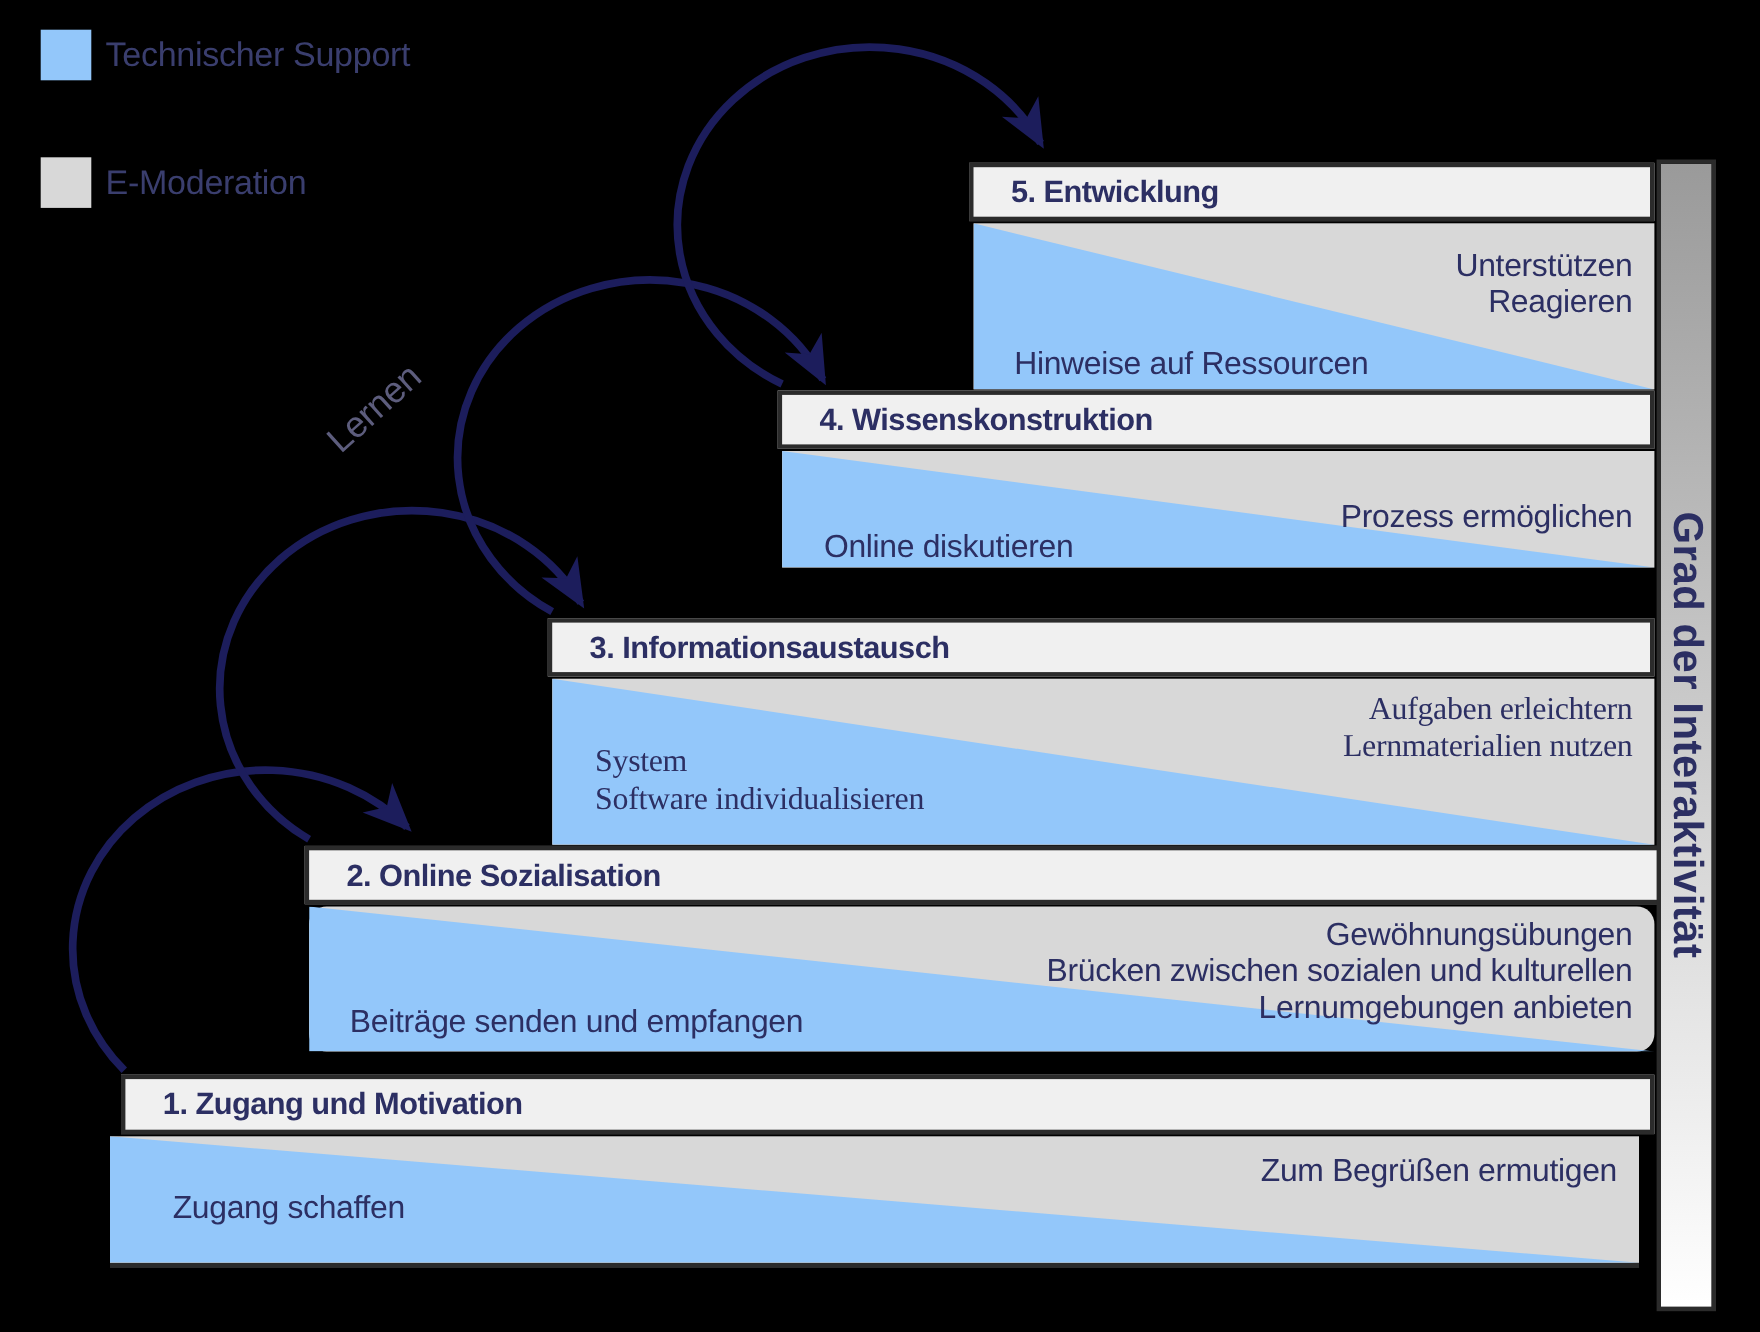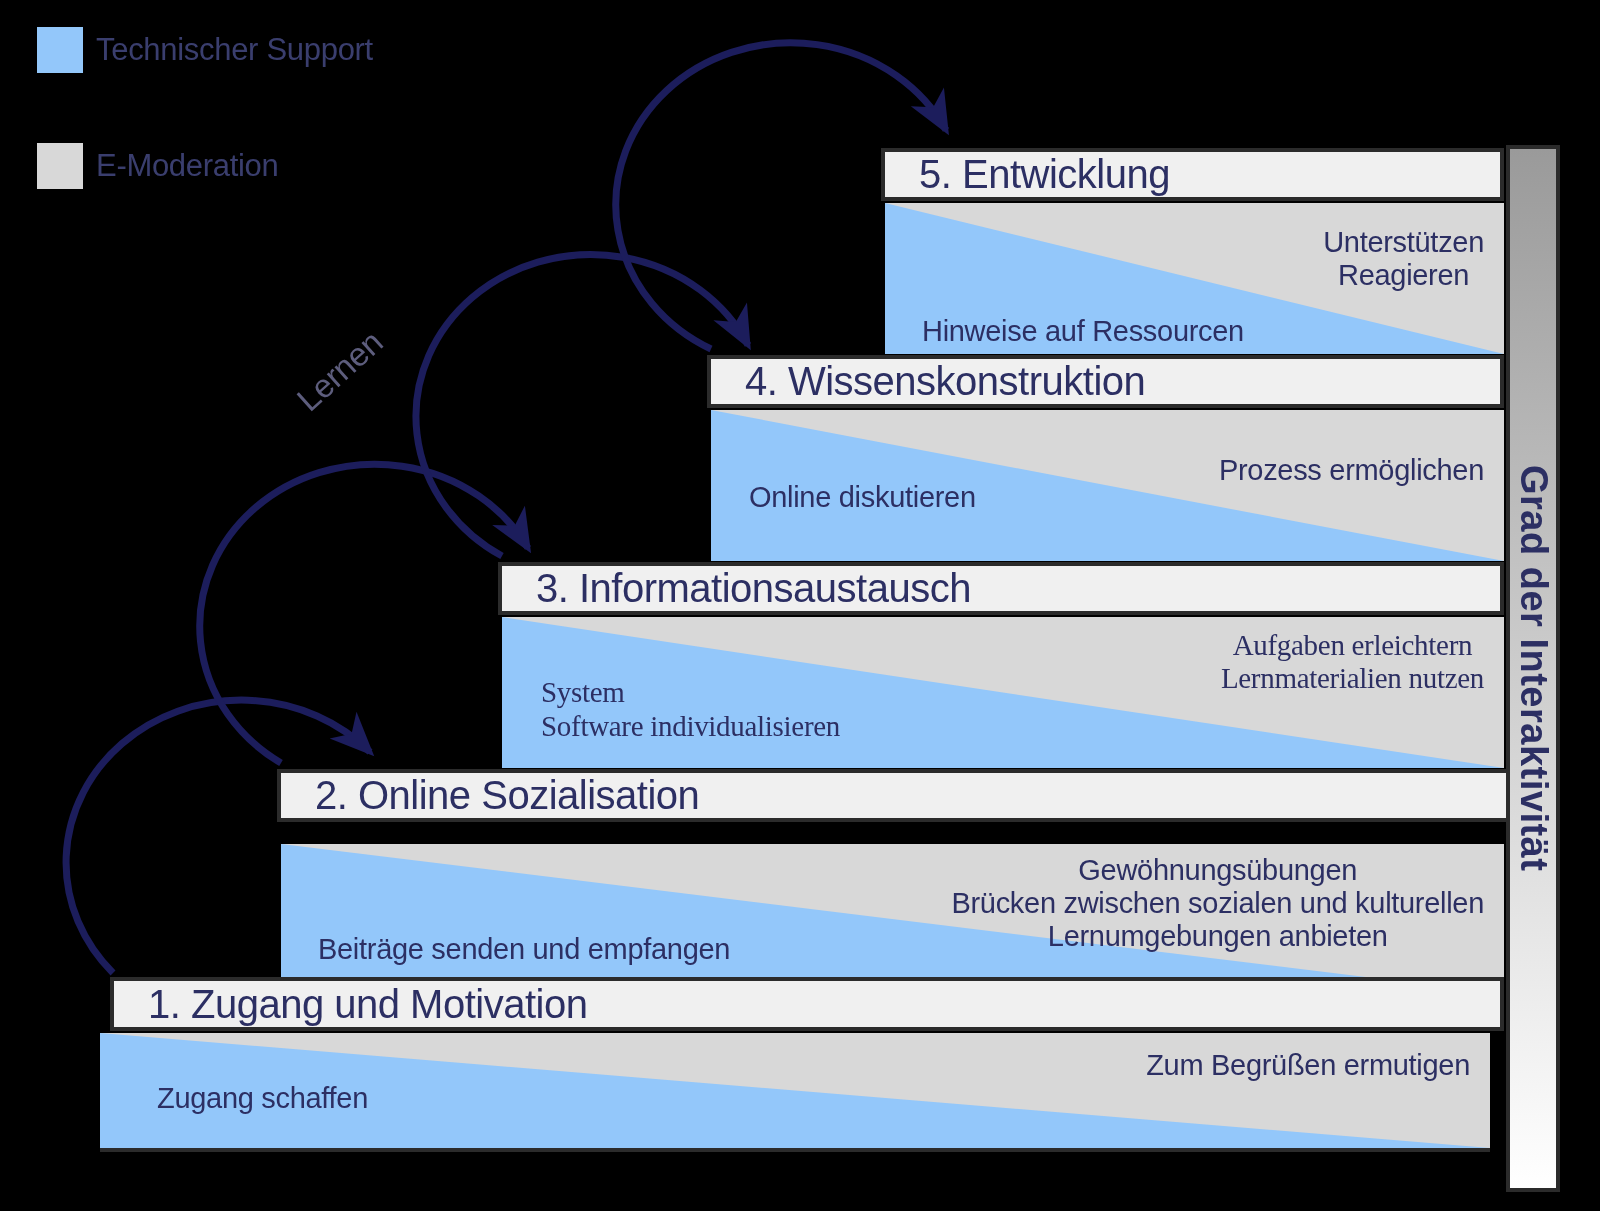--- a/index.html
+++ b/index.html
@@ -13,26 +13,26 @@
   .swatch { width:46px; height:46px; }
   .swatch-blue { background:var(--support-blue); }
   .swatch-gray { background:var(--moderation-gray); }
   .legend-label { font-size:31px; color:var(--legend-text); letter-spacing:-0.3px;text-align:right; }
   
   .step-header {
     position:absolute; height:53px; box-sizing:border-box;
     background:var(--header-bg); border:4px solid var(--outline);
     display:flex; align-items:center; padding-left:34px;
   }
-  .step-title { font-size:40px; font-weight:normal; color:var(--navy-text); letter-spacing:-0.5px; white-space:nowrap; }
+  .step-title { font-size:28px; font-weight:bold; color:var(--navy-text); letter-spacing:-0.5px; white-space:nowrap; }
   .step-body { position:absolute; box-sizing:border-box; background:var(--moderation-gray); }
   .tri { position:absolute; left:0; top:0; width:100%; height:100%;
          background:var(--support-blue); clip-path:polygon(0 0, 100% 100%, 0 100%); }
   .mod, .sup { position:absolute; }
-  .mod { right:20px; text-align:center; }
+  .mod { right:20px; text-align:right; }
   .sup { text-align:left; }
   .mod span, .sup span { display:block; font-size:29px; color:var(--navy-text); line-height:33px; letter-spacing:-0.3px; white-space:nowrap; }
   .sup span { line-height:34px; }
   
   .interactivity-bar {
     position:absolute; left:1506px; top:145px; width:54px; height:1047px; box-sizing:border-box;
     border:4px solid var(--outline);
     background:linear-gradient(180deg, var(--bar-gradient-top), var(--bar-gradient-bottom));
     display:flex; align-items:center; justify-content:center;
   }
@@ -74,21 +74,21 @@
       <div class="sup" style="left:37px; bottom:6px;">
         <span>Hinweise auf Ressourcen</span>
       </div>
     </div>
   </div>
 
   <div>
     <div class="step-header" style="left:707px; top:355px; width:797px;">
       <span class="step-title">4. Wissenskonstruktion</span>
     </div>
-    <div class="step-body" style="left:711px; top:410px; width:793px; height:151px;">
+    <div class="step-body" style="left:711px; top:410px; width:793px; height:106px;">
       <div class="tri"></div>
       <div class="mod" style="top:44px;">
         <span>Prozess ermöglichen</span>
       </div>
       <div class="sup" style="left:38px; top:70px;">
         <span>Online diskutieren</span>
       </div>
     </div>
   </div>
 
@@ -106,21 +106,21 @@
         <span>System</span>
         <span>Software individualisieren</span>
       </div>
     </div>
   </div>
 
   <div>
     <div class="step-header" style="left:277px; top:769px; width:1265px;">
       <span class="step-title">2. Online Sozialisation</span>
     </div>
-    <div class="step-body" style="left:281px; top:844px; width:1223px; height:150px;">
+    <div class="step-body" style="left:281px; top:824px; width:1223px; height:132px;border-radius:16px;">
       <div class="tri"></div>
       <div class="mod" style="top:10px;">
         <span>Gewöhnungsübungen</span>
         <span>Brücken zwischen sozialen und kulturellen</span>
         <span>Lernumgebungen anbieten</span>
       </div>
       <div class="sup" style="left:37px; top:88px;">
         <span>Beiträge senden und empfangen</span>
       </div>
     </div>

